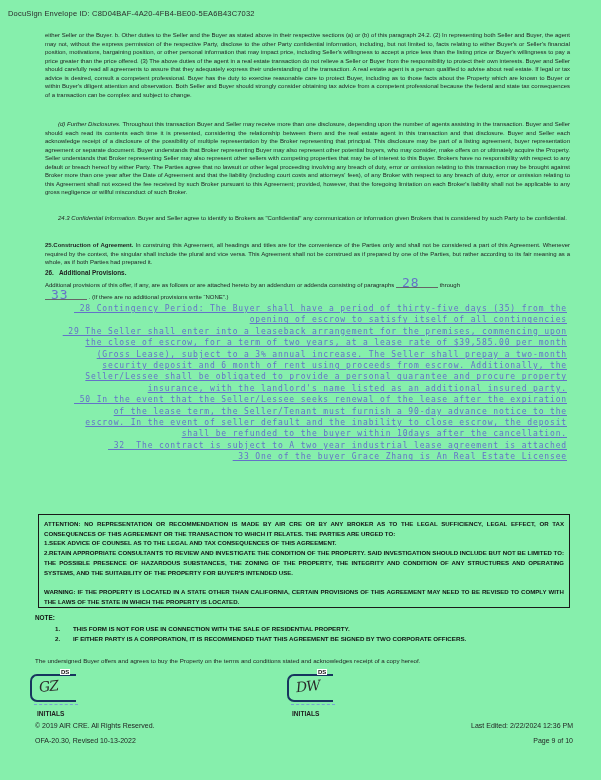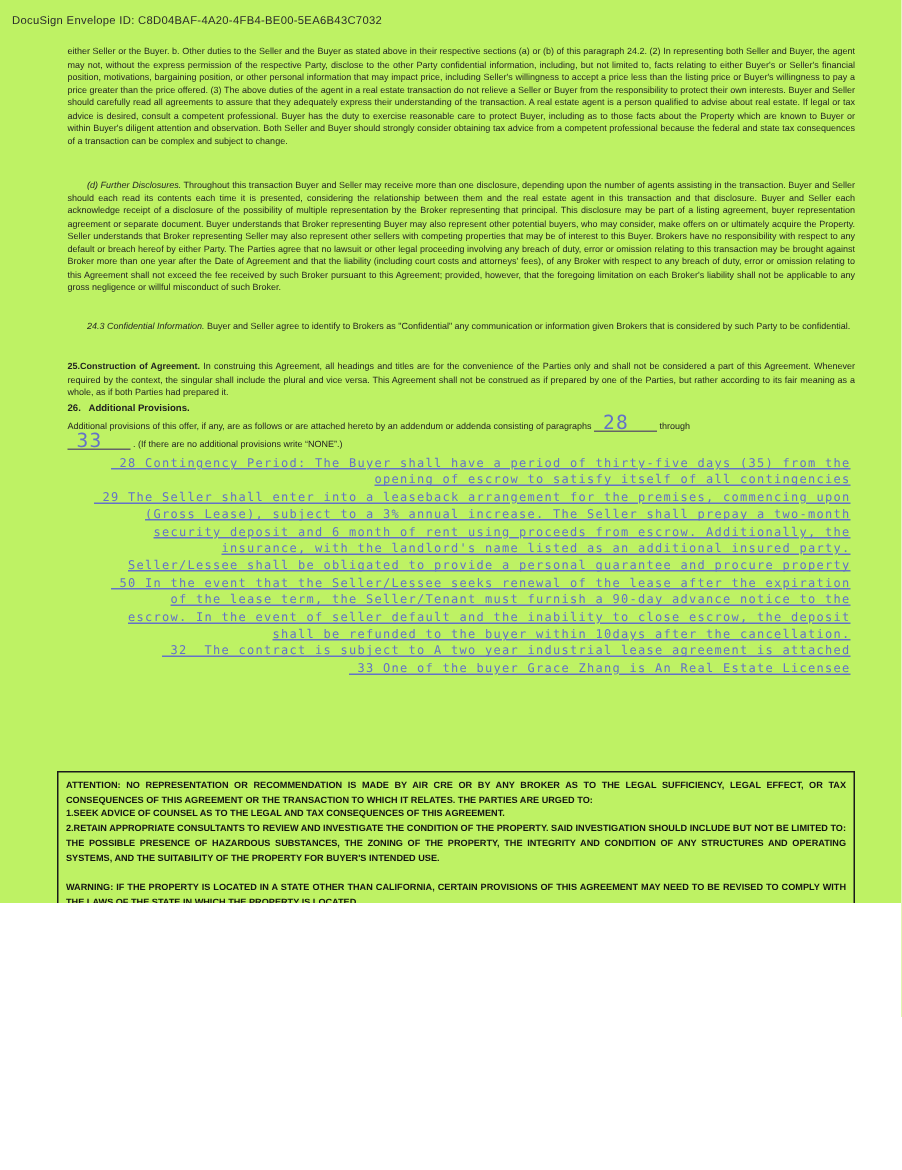--- a/index.html
+++ b/index.html
@@ -1,18 +1,18 @@
 <!DOCTYPE html>
 <html><head>
 <meta charset="utf-8">
 <style>
   * { margin:0; padding:0; box-sizing:border-box; }
   html,body { background:#ffffff; }
   .page {
-    position:relative; width:601px; height:602px; background:#bef264;
+    position:relative; width:601px; height:780px; background:#86efac;
     font-family:"Liberation Sans", sans-serif; color:#1f1f1f; overflow:hidden;
   }
   .env-header {
     position:absolute; top:9px; left:8px; font-size:7.5px; color:#2b2b2b;
     letter-spacing:0.2px;
   }
   .bodytext {
     position:absolute; left:45px; width:525px; font-size:6px; line-height:8.55px;
     text-align:justify; color:#1f1f1f;
   }
@@ -110,28 +110,29 @@
   </div>
 
   <div class="provisions">
 
       <div class="prov-line"> 28 Contingency Period: The Buyer shall have a period of thirty-five days (35) from the</div>
 
       <div class="prov-line">opening of escrow to satisfy itself of all contingencies</div>
 
       <div class="prov-line"> 29 The Seller shall enter into a leaseback arrangement for the premises, commencing upon</div>
 
+      <div class="prov-line">the close of escrow, for a term of two years, at a lease rate of $39,585.00 per month</div>
 
       <div class="prov-line">(Gross Lease), subject to a 3% annual increase. The Seller shall prepay a two-month</div>
 
       <div class="prov-line">security deposit and 6 month of rent using proceeds from escrow. Additionally, the</div>
 
+      <div class="prov-line">Seller/Lessee shall be obligated to provide a personal guarantee and procure property</div>
+
       <div class="prov-line">insurance, with the landlord's name listed as an additional insured party.</div>
-
-      <div class="prov-line">Seller/Lessee shall be obligated to provide a personal guarantee and procure property</div>
 
       <div class="prov-line"> 50 In the event that the Seller/Lessee seeks renewal of the lease after the expiration</div>
 
       <div class="prov-line">of the lease term, the Seller/Tenant must furnish a 90-day advance notice to the</div>
 
 
 
       <div class="prov-line">escrow. In the event of seller default and the inability to close escrow, the deposit</div>
 
       <div class="prov-line">shall be refunded to the buyer within 10days after the cancellation.</div>

